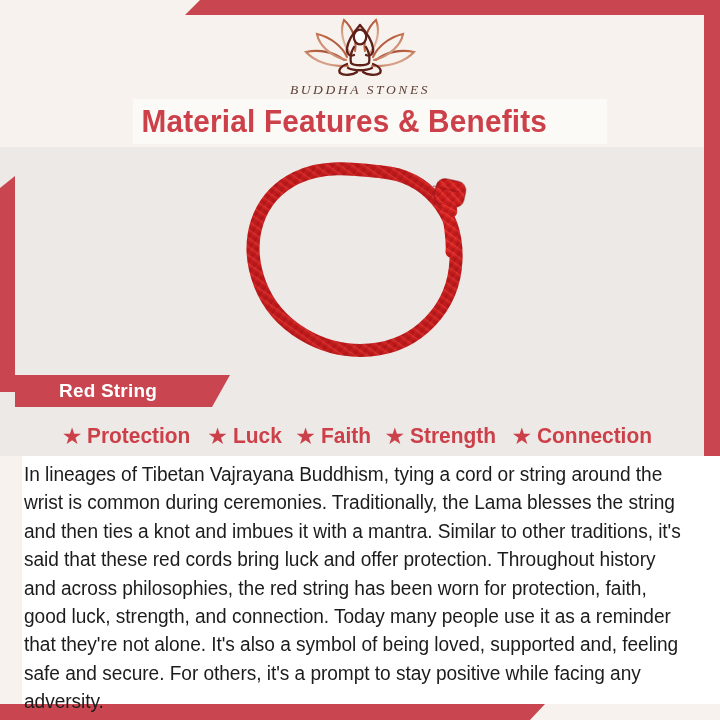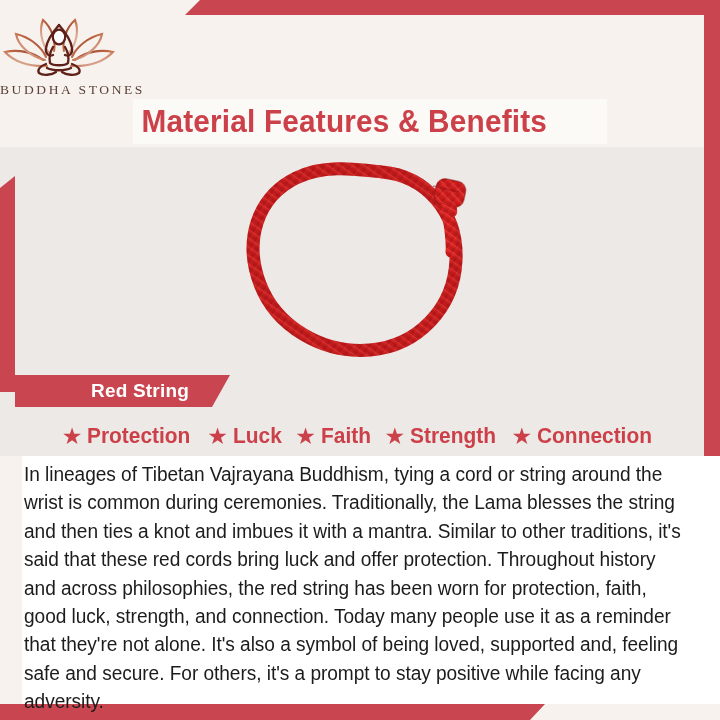--- a/index.html
+++ b/index.html
@@ -35,21 +35,21 @@
   }
   .red-bottom{
     position:absolute; left:0; bottom:0; width:560px; height:16px;
     background:#C9454F;
     clip-path:polygon(0 0, 545px 0, 530px 16px, 0 16px);
   }
 
   
   .logo{
     position:absolute; left:0; top:16px; width:720px;
-    display:flex; flex-direction:column; align-items:flex-start;
+    display:flex; flex-direction:column; align-items:center;font-style:italic;
   }
   .logo-mark{ width:118px; height:62px; }
   .logo-text{
     margin-top:4px;
     font-family:"Liberation Serif", serif;
     font-size:13.5px; letter-spacing:2.6px; color:#5C4038;
     font-weight:400;
   }
 
   
@@ -72,21 +72,21 @@
   .product svg{ display:block; }
 
   
   .tag{
     position:absolute; left:15px; top:375px; height:32px; width:215px;
     background:#C9454F;
     clip-path:polygon(0 0, 215px 0, 197px 32px, 0 32px);
     display:flex; align-items:center;
   }
   .tag-label{
-    margin-left:76px; color:#FFFFFF; font-weight:bold; font-size:19px;
+    margin-left:44px; color:#FFFFFF; font-weight:bold; font-size:19px;
     font-family:"Liberation Sans", sans-serif; letter-spacing:.2px;
   }
 
   
   .benefits{
     position:absolute; left:0; top:419px; width:720px; height:34px;
     display:flex; align-items:center; justify-content:center;
   }
   .benefit{ display:flex; align-items:center; }
   .benefit .star{

